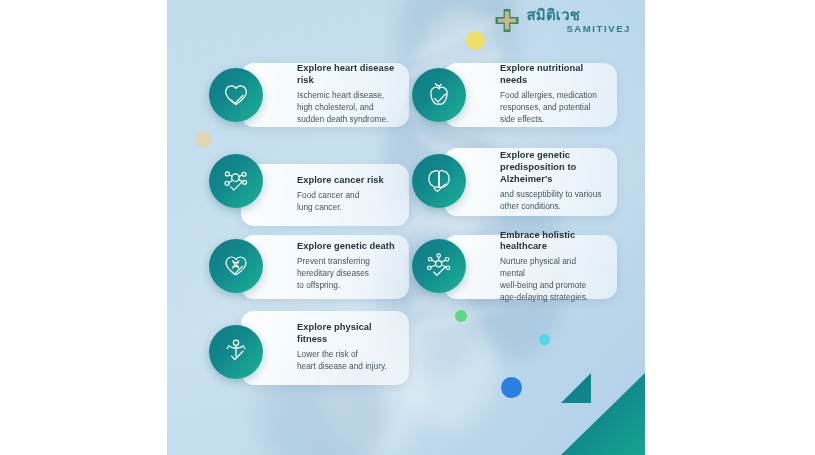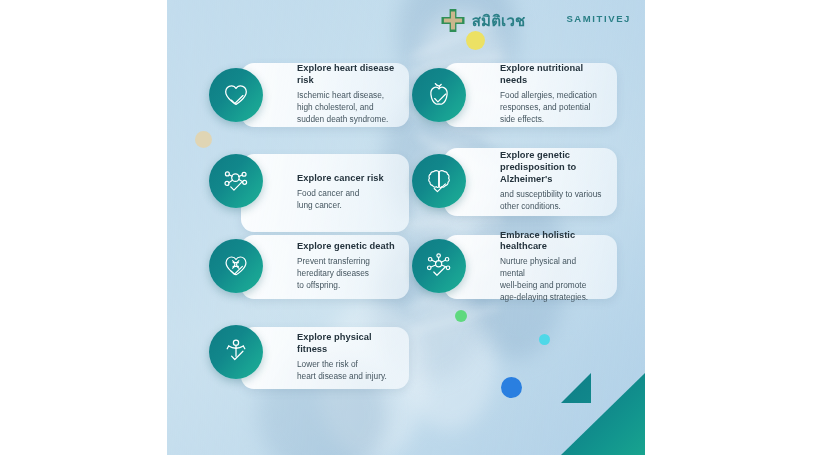--- a/index.html
+++ b/index.html
@@ -71,21 +71,21 @@
   }
   .logo-cross {
     width: 26px;
     height: 26px;
     position: relative;
     flex: none;
   }
   .logo-type {
     line-height: 1;
     display: flex;
-    flex-direction: row;
+    flex-direction: column;
     gap: 1px;
   }
   .logo-thai {
     font-size: 15px;
     font-weight: 700;
     color: #2a7f86;
     letter-spacing: 0.2px;
     font-family: "DejaVu Sans", sans-serif;
   }
   .logo-latin {
@@ -266,21 +266,21 @@
         <circle cx="24.6" cy="8.8" r="2.1"></circle>
         <circle cx="25.2" cy="17.4" r="2.1"></circle>
         <circle cx="6.4" cy="18.6" r="2.1"></circle>
         <path d="M8.8 9.4 L11.8 11"></path>
         <path d="M22.6 9.6 L18.8 11.3"></path>
         <path d="M23.3 16.8 L19 14.4"></path>
         <path d="M8.3 17.9 L12.1 15.2"></path>
         <path d="M10.4 22.2 L13.8 25.7 L22.4 17"></path>
       </svg>
     </div>
-    <div class="card" style="left:74px;top:154px;width:168px;height:78px;">
+    <div class="card" style="left:74px;top:164px;width:168px;height:62px;">
       <div style="width:56px;flex:none;"></div>
       <div class="card-body">
         <div class="card-title">Explore cancer risk</div>
         <div class="card-desc">Food cancer and
 lung cancer.</div>
       </div>
     </div>
 
     <div class="icon-badge" style="left:245px;top:154px;">
       <svg width="30" height="30" viewBox="0 0 32 32" fill="none" stroke="#ffffff" stroke-width="1.25" stroke-linecap="round" stroke-linejoin="round">
@@ -350,21 +350,21 @@
       <svg width="30" height="30" viewBox="0 0 32 32" fill="none" stroke="#ffffff" stroke-width="1.35" stroke-linecap="round" stroke-linejoin="round">
         <circle cx="16" cy="6.2" r="2.8"></circle>
         <path d="M16 10 L16 20.6"></path>
         <path d="M16 12 C13.3 12 10.5 11.1 8.2 9.6"></path>
         <path d="M16 12 C18.7 12 21.5 11.1 23.8 9.6"></path>
         <path d="M8.2 9.6 L6.6 12.6"></path>
         <path d="M23.8 9.6 L25.4 12.6"></path>
         <path d="M11.3 20.4 L14.7 24 L23.4 15.2"></path>
       </svg>
     </div>
-    <div class="card" style="left:74px;top:327px;width:168px;height:62px;">
+    <div class="card" style="left:74px;top:311px;width:168px;height:74px;">
       <div style="width:56px;flex:none;"></div>
       <div class="card-body">
         <div class="card-title">Explore physical fitness</div>
         <div class="card-desc">Lower the risk of
 heart disease and injury.</div>
       </div>
     </div>
 
     <div class="corner-fold">
       <div class="corner-fold-inner"></div>

